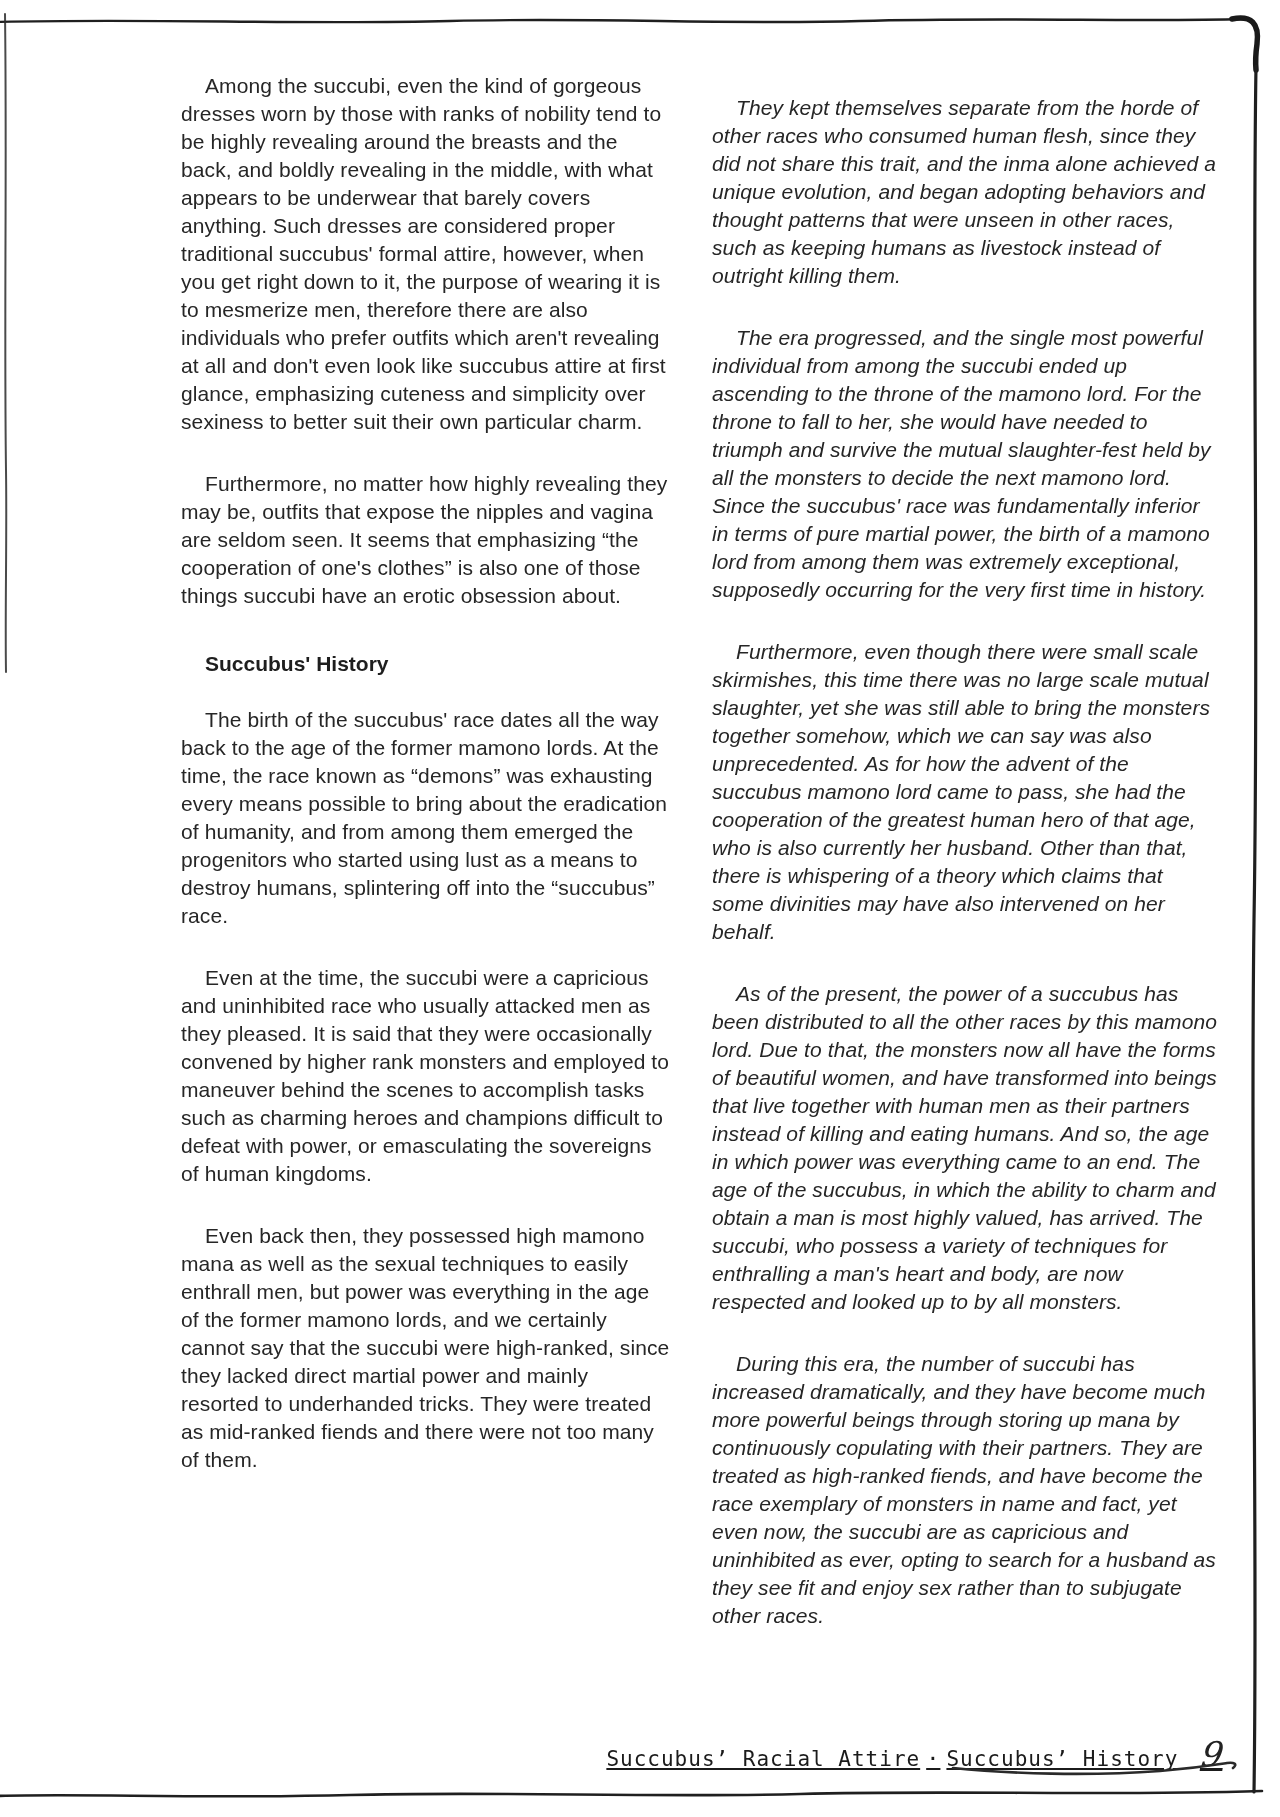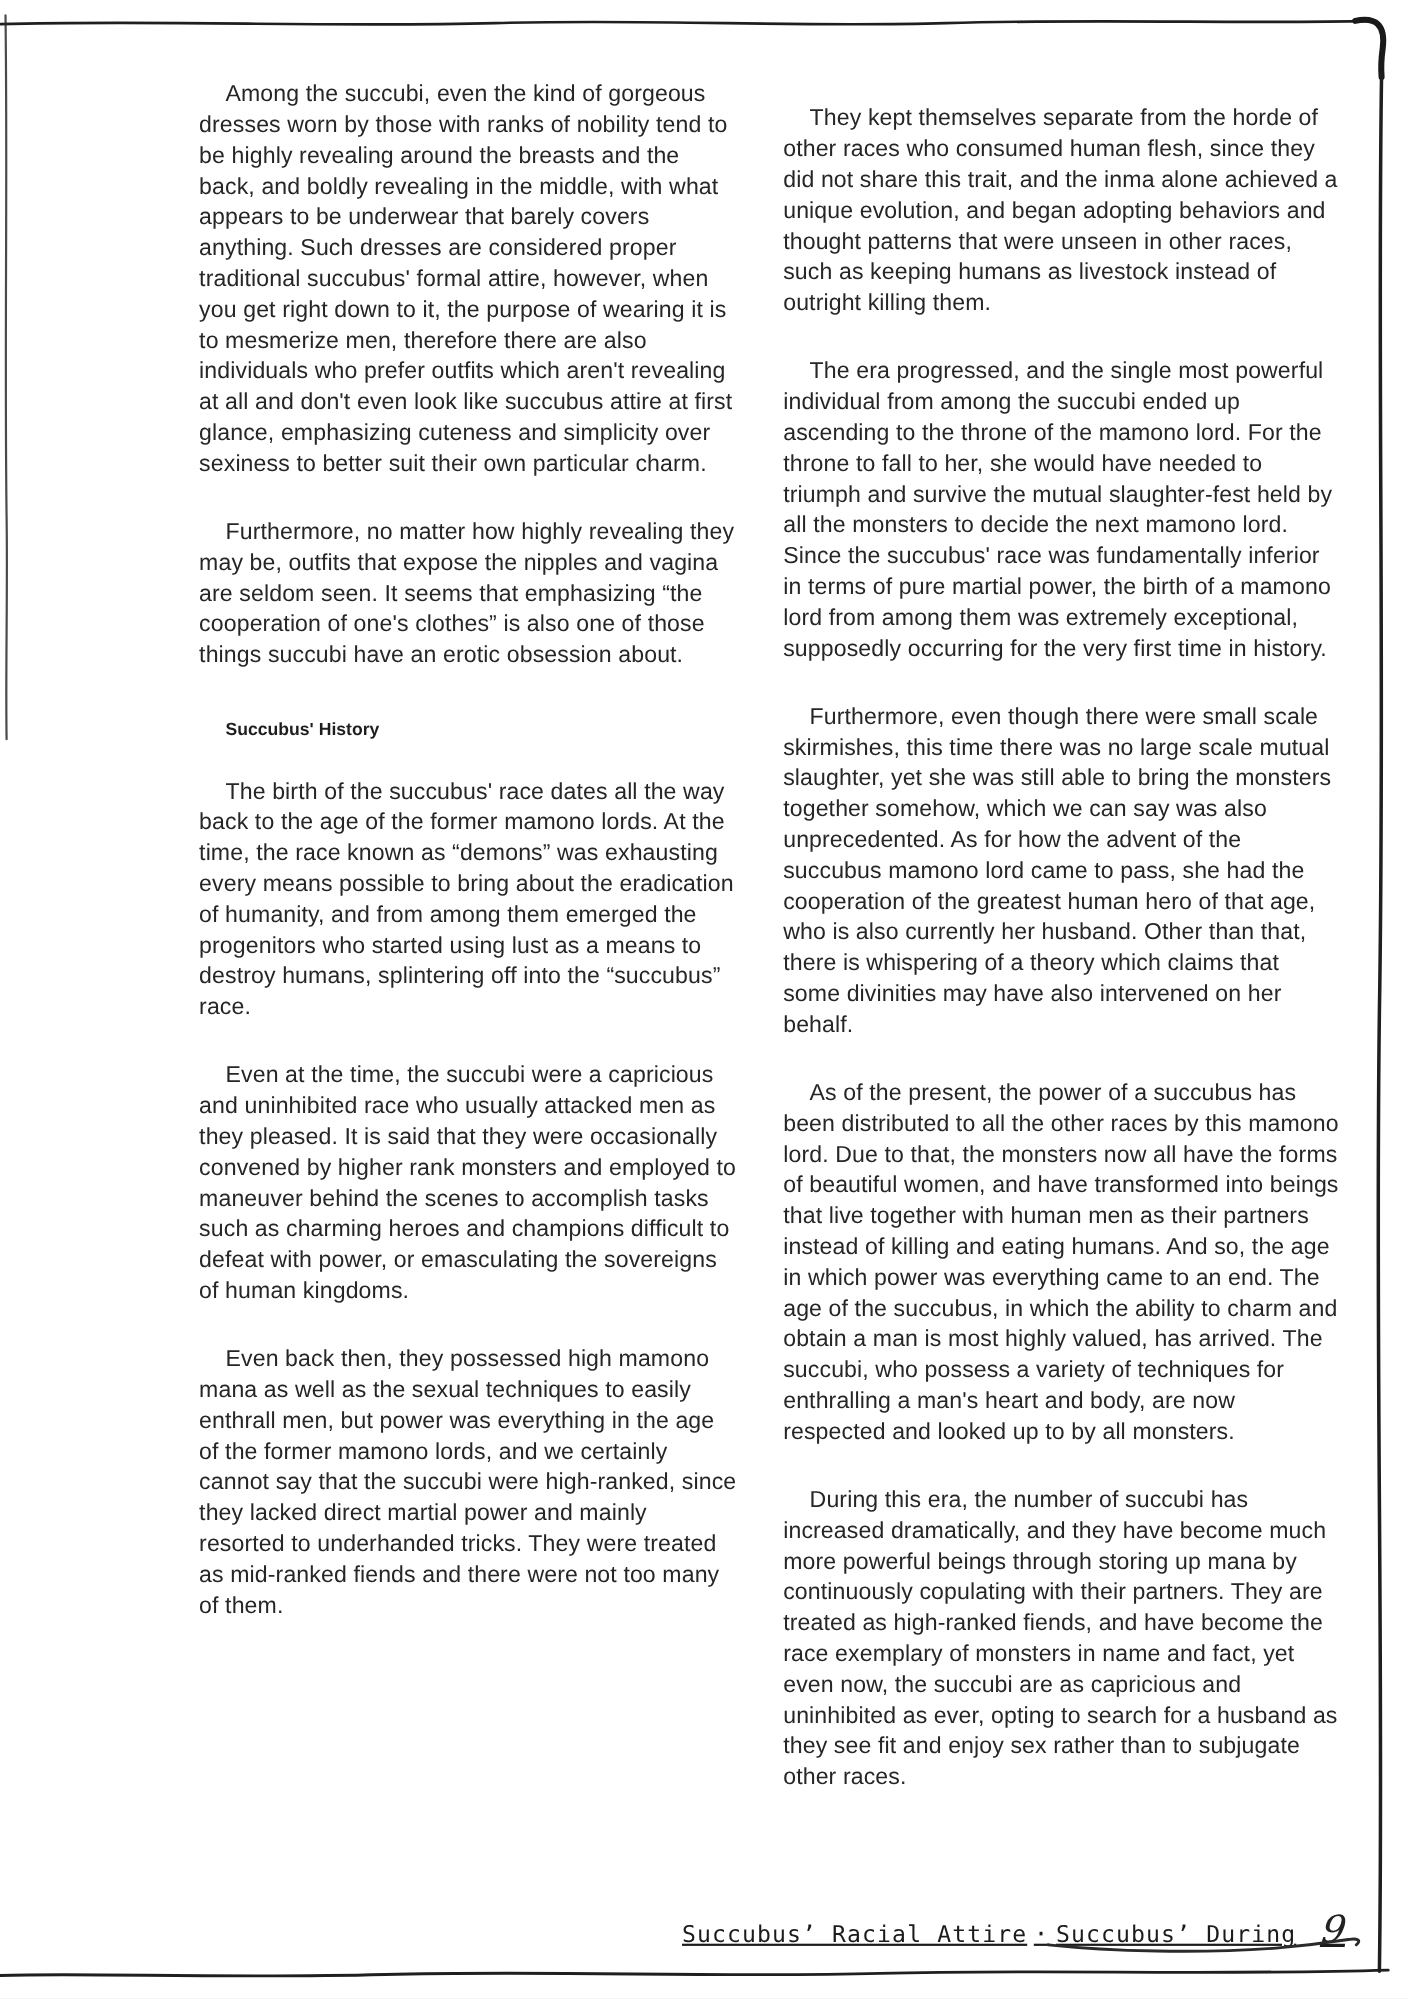--- a/index.html
+++ b/index.html
@@ -21,28 +21,28 @@
     left: 0; top: 0;
     width: 1280px; height: 1817px;
     pointer-events: none;
   }
   .col {
     position: absolute;
     font-size: 21px;
     line-height: 28px;
   }
   .col-left  { left: 181px; top: 72px; width: 489px; }
-  .col-right { left: 712px; top: 94px; width: 508px; }
+  .col-right { left: 712px; top: 94px; width: 508px; font-style: italic; }
   .col p {
     margin: 0 0 34px 0;
     text-indent: 24px;
     letter-spacing: 0.1px;
   }
   .col h2 {
-    font-size: 16px;
+    font-size: 21px;
     line-height: 28px;
     margin: 40px 0 28px 0;
     text-indent: 24px;
     color: #1e1e1e;
     font-weight: bold;
   }
   .footer {
     position: absolute;
     top: 1734px;
     right: 55px;
@@ -107,21 +107,21 @@
     <p>They kept themselves separate from the horde of other races who consumed human flesh, since they did not share this trait, and the inma alone achieved a unique evolution, and began adopting behaviors and thought patterns that were unseen in other races, such as keeping humans as livestock instead of outright killing them.</p>
     <p>The era progressed, and the single most powerful individual from among the succubi ended up ascending to the throne of the mamono lord. For the throne to fall to her, she would have needed to triumph and survive the mutual slaughter-fest held by all the monsters to decide the next mamono lord. Since the succubus' race was fundamentally inferior in terms of pure martial power, the birth of a mamono lord from among them was extremely exceptional, supposedly occurring for the very first time in history.</p>
     <p>Furthermore, even though there were small scale skirmishes, this time there was no large scale mutual slaughter, yet she was still able to bring the monsters together somehow, which we can say was also unprecedented. As for how the advent of the succubus mamono lord came to pass, she had the cooperation of the greatest human hero of that age, who is also currently her husband. Other than that, there is whispering of a theory which claims that some divinities may have also intervened on her behalf.</p>
     <p>As of the present, the power of a succubus has been distributed to all the other races by this mamono lord. Due to that, the monsters now all have the forms of beautiful women, and have transformed into beings that live together with human men as their partners instead of killing and eating humans. And so, the age in which power was everything came to an end. The age of the succubus, in which the ability to charm and obtain a man is most highly valued, has arrived. The succubi, who possess a variety of techniques for enthralling a man's heart and body, are now respected and looked up to by all monsters.</p>
     <p>During this era, the number of succubi has increased dramatically, and they have become much more powerful beings through storing up mana by continuously copulating with their partners. They are treated as high-ranked fiends, and have become the race exemplary of monsters in name and fact, yet even now, the succubi are as capricious and uninhibited as ever, opting to search for a husband as they see fit and enjoy sex rather than to subjugate other races.</p>
   </div>
 
   <div class="footer">
     <span>Succubus’ Racial Attire</span>
     <span class="sep">·</span>
-    <span>Succubus’ During</span>
+    <span>Succubus’ History</span>
     <span class="pagenum">9</span>
   </div>
 
   <svg class="footer-underline" viewBox="0 0 292 26" xmlns="http://www.w3.org/2000/svg" fill="none">
     <path d="M 3 12 C 60 18, 140 20, 210 15 C 245 12, 264 9, 277 7 C 284 6, 288 8, 283 12" stroke="#2a2a2a" stroke-width="2.6" stroke-linecap="round"></path>
   </svg>
 
 </div>
 
 </body></html>

